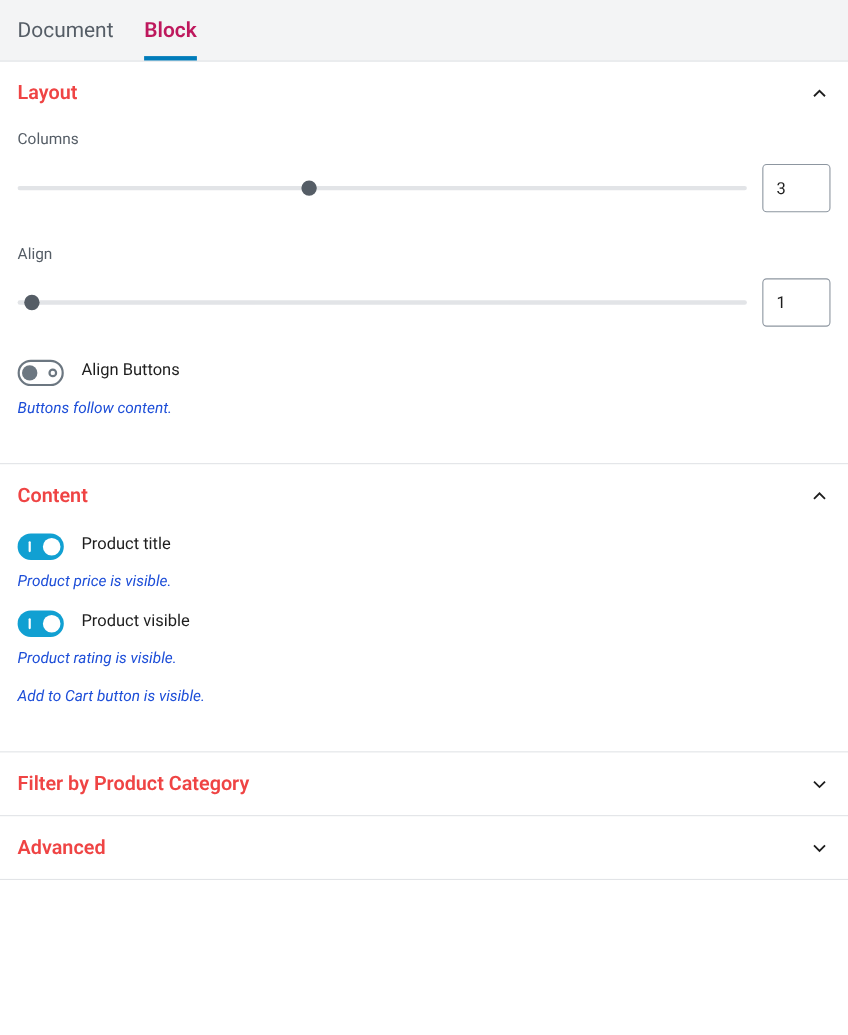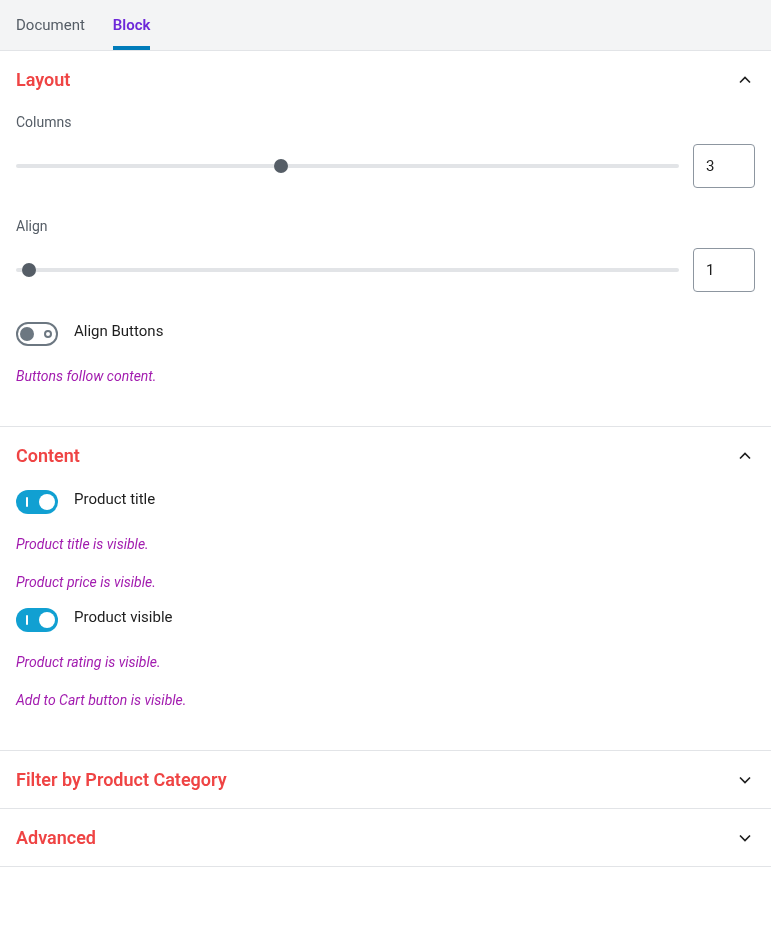--- a/index.html
+++ b/index.html
@@ -10,27 +10,27 @@
     color: #1e1e1e;
   }
   .tabbar {
     background: #f3f4f5;
     border-bottom: 1px solid #e2e4e7;
     display: flex;
     padding: 0 16px;
   }
   .tab {
     padding: 16px 0;
-    font-size: 15px;
+    font-size: 19px;
     margin-right: 28px;
     cursor: pointer;
     color: #555d66;
   }
   .tab.active {
-    color: #6d28d9;
+    color: #be185d;
     font-weight: 600;
     border-bottom: 4px solid #007cba;
     padding-bottom: 12px;
   }
   .panel {
     border-bottom: 1px solid #e2e4e7;
   }
   .panel-header {
     display: flex;
     justify-content: space-between;
@@ -140,22 +140,22 @@
     border: 2px solid #6c7781;
     border-radius: 50%;
   }
   .toggle-label {
     font-size: 15px;
     color: #1e1e1e;
   }
   .help-text {
     font-size: 14px;
     font-style: italic;
-    color: #a21caf;
-    margin-top: 22px;
+    color: #1d4ed8;
+    margin-top: 12px;
     margin-bottom: 18px;
   }
   .content-group { margin-top: 4px; }
   .content-group:first-child { margin-top: 0; }
 </style>
 </head>
 <body>
 
 <div class="tabbar">
   <div class="tab">Document</div>
@@ -210,21 +210,20 @@
   </div>
   <div class="panel-body">
     <div class="content-group">
       <div class="toggle-row">
         <div class="toggle on">
             <div class="tick"></div>
             <div class="knob"></div>
           </div>
         <span class="toggle-label">Product title</span>
       </div>
-      <div class="help-text">Product title is visible.</div>
     </div>
     <div class="content-group">
       <div class="help-text">Product price is visible.</div>
     </div>
     <div class="content-group">
       <div class="toggle-row">
         <div class="toggle on">
             <div class="tick"></div>
             <div class="knob"></div>
           </div>

